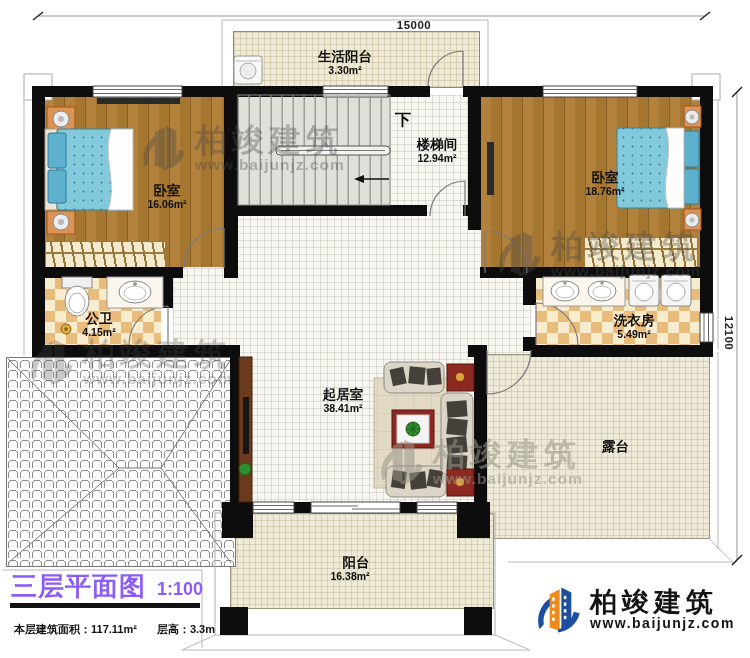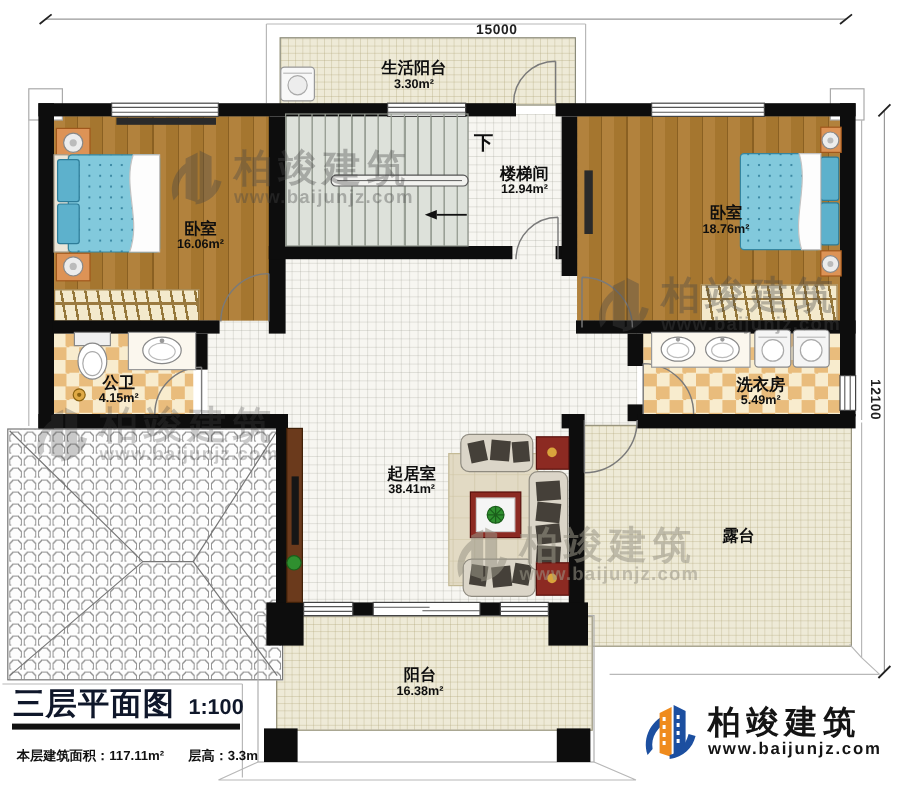--- a/index.html
+++ b/index.html
@@ -32,21 +32,21 @@
   
   .room-label{position:absolute;transform:translate(-50%,-50%);text-align:center;
     font-weight:bold;color:#0e0e0e;white-space:nowrap;line-height:1.08;}
   .rname{font-size:13.5px;display:block;}
   .rarea{font-size:10.5px;display:block;}
   .dir-label{position:absolute;transform:translate(-50%,-50%);font-size:16px;font-weight:bold;color:#0e0e0e;}
   .dim-label{position:absolute;transform:translate(-50%,-50%);font-size:11.5px;font-weight:bold;color:#222;
     letter-spacing:.5px;white-space:nowrap;}
   .dim-label.vert{transform:translate(-50%,-50%) rotate(90deg);}
   
-  .tb-row{position:absolute;left:11px;top:569px;display:flex;align-items:baseline;gap:11px;color:#0f172a;}
+  .tb-row{position:absolute;left:11px;top:569px;display:flex;align-items:baseline;gap:11px;color:#8b5cf6;}
   .tb-title{font-size:26px;font-weight:bold;letter-spacing:1px;}
   .tb-scale{font-size:18px;font-weight:bold;}
   .tb-underline{position:absolute;left:10px;top:603px;width:190px;height:5px;background:#111;}
   .tb-info{position:absolute;left:14px;top:622px;font-size:11px;font-weight:bold;color:#111;white-space:nowrap;}
   .tb-info .gap{display:inline-block;width:20px;}
   
   .logo{position:absolute;left:533px;top:582px;display:flex;align-items:center;gap:7px;color:#141414;}
   .logo-col{display:flex;flex-direction:column;}
   .logo-name{font-size:27px;font-weight:bold;letter-spacing:5px;line-height:1.05;white-space:nowrap;}
   .logo-url{font-size:14px;font-weight:bold;letter-spacing:1.5px;line-height:1.1;white-space:nowrap;}
@@ -306,21 +306,21 @@
     <span class="rname">洗衣房</span>
     <span class="rarea">5.49m²</span>
   </div>
   <div class="room-label" style="left:333px;top:401px;padding-left:20px;">
     <span class="rname">起居室</span>
     <span class="rarea">38.41m²</span>
   </div>
   <div class="room-label" style="left:599px;top:447px;padding-left:33px;">
     <span class="rname">露台</span>
   </div>
-  <div class="room-label" style="left:350px;top:569px;">
+  <div class="room-label" style="left:350px;top:569px;text-align:right;">
     <span class="rname">阳台</span>
     <span class="rarea">16.38m²</span>
   </div>
 
   <div class="dim-label" style="left:371px;top:25px;margin-left:43px;">15000</div>
   <div class="dim-label vert" style="left:729px;top:333px;">12100</div>
 
   <div class="tb-row">
     <span class="tb-title">三层平面图</span>
     <span class="tb-scale">1:100</span>

